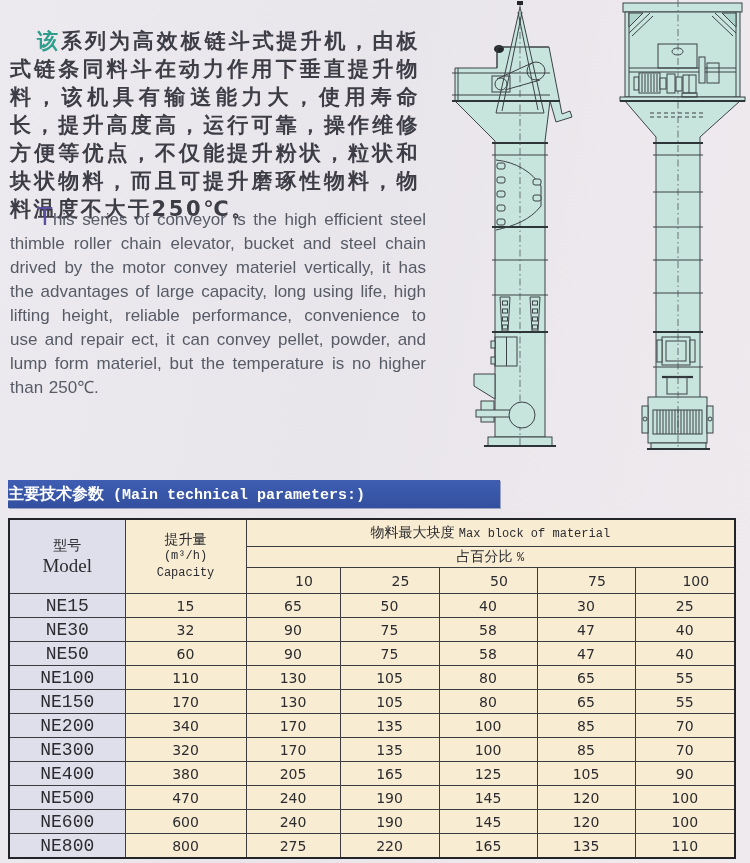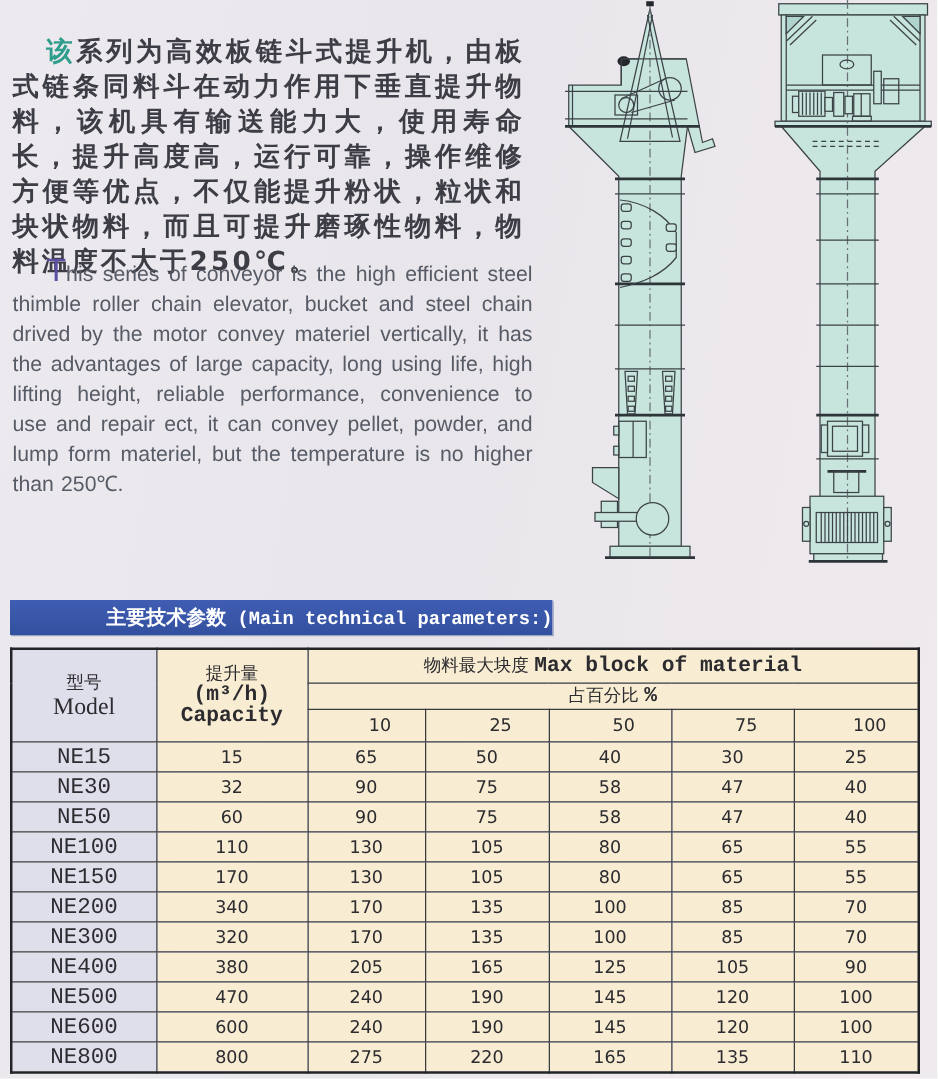--- a/index.html
+++ b/index.html
@@ -29,23 +29,23 @@
   .drawing.right{left:612px;}
   svg{display:block;}
   .fill{fill:#c7e4dd; stroke:#3c4347; stroke-width:1;}
   .ln{stroke:#3c4347; stroke-width:1; fill:none;}
   .ln2{stroke:#2e3538; stroke-width:2.2; fill:none;}
   .dash{stroke:#6a7076; stroke-width:1; fill:none; stroke-dasharray:7 3 1.5 3;}
   .dk{fill:#24282b; stroke:none;}
   .gusset{fill:#afd4cc; stroke:#3c4347; stroke-width:1;}
   
   .section-bar{
-    position:absolute; left:8px; top:480px; width:434px; height:28px;
+    position:absolute; left:8px; top:480px; width:492px; height:28px;
     background:linear-gradient(#3f5db2,#33509f);
-    color:#ffffff; text-align:right; line-height:28px;
+    color:#ffffff; text-align:left; line-height:28px;
     font-family:"DejaVu Sans",sans-serif; font-weight:bold; font-size:16px;
     box-shadow:1px 1px 0 #9aa2c0;
   }
   .section-bar .latin{font-family:"Liberation Mono",monospace; font-size:15px;}
   
   table.params{
     position:absolute; left:8px; top:518px; width:728px;
     border-collapse:collapse; table-layout:fixed;
     border:2px solid #222428;
     font-family:"DejaVu Sans",sans-serif; font-size:14px; color:#2c2c30;
@@ -54,21 +54,21 @@
     border:1px solid #3a3c40; text-align:center; vertical-align:middle;
     padding:0; overflow:hidden;
   }
   td.bg-lav{background:#dfdeeb;}
   td.bg-cream{background:#f8ecd2;}
   tr.h1 td{height:26px;}
   tr.h2 td{height:20px;}
   tr.h3 td{height:25px;padding-left:22px;}
   tbody td{height:23px;}
   .cjk{font-family:"DejaVu Sans",sans-serif;}
-  .mono{font-family:"Liberation Mono",monospace; font-size:17px;font-weight:bold;}
+  .mono{font-family:"Liberation Mono",monospace; font-size:12px;}
   .serif{font-family:"Liberation Serif",serif; font-size:19px;}
   .cap-cell{line-height:17px; font-size:14px;}
   td.model-cell{background:#dfdeeb; font-family:Liberation Mono, monospace; font-size:18px;}
   td.num-cell{background:#f8ecd2;}
 </style>
 </head>
 <body>
 
 <div class="page">
 

